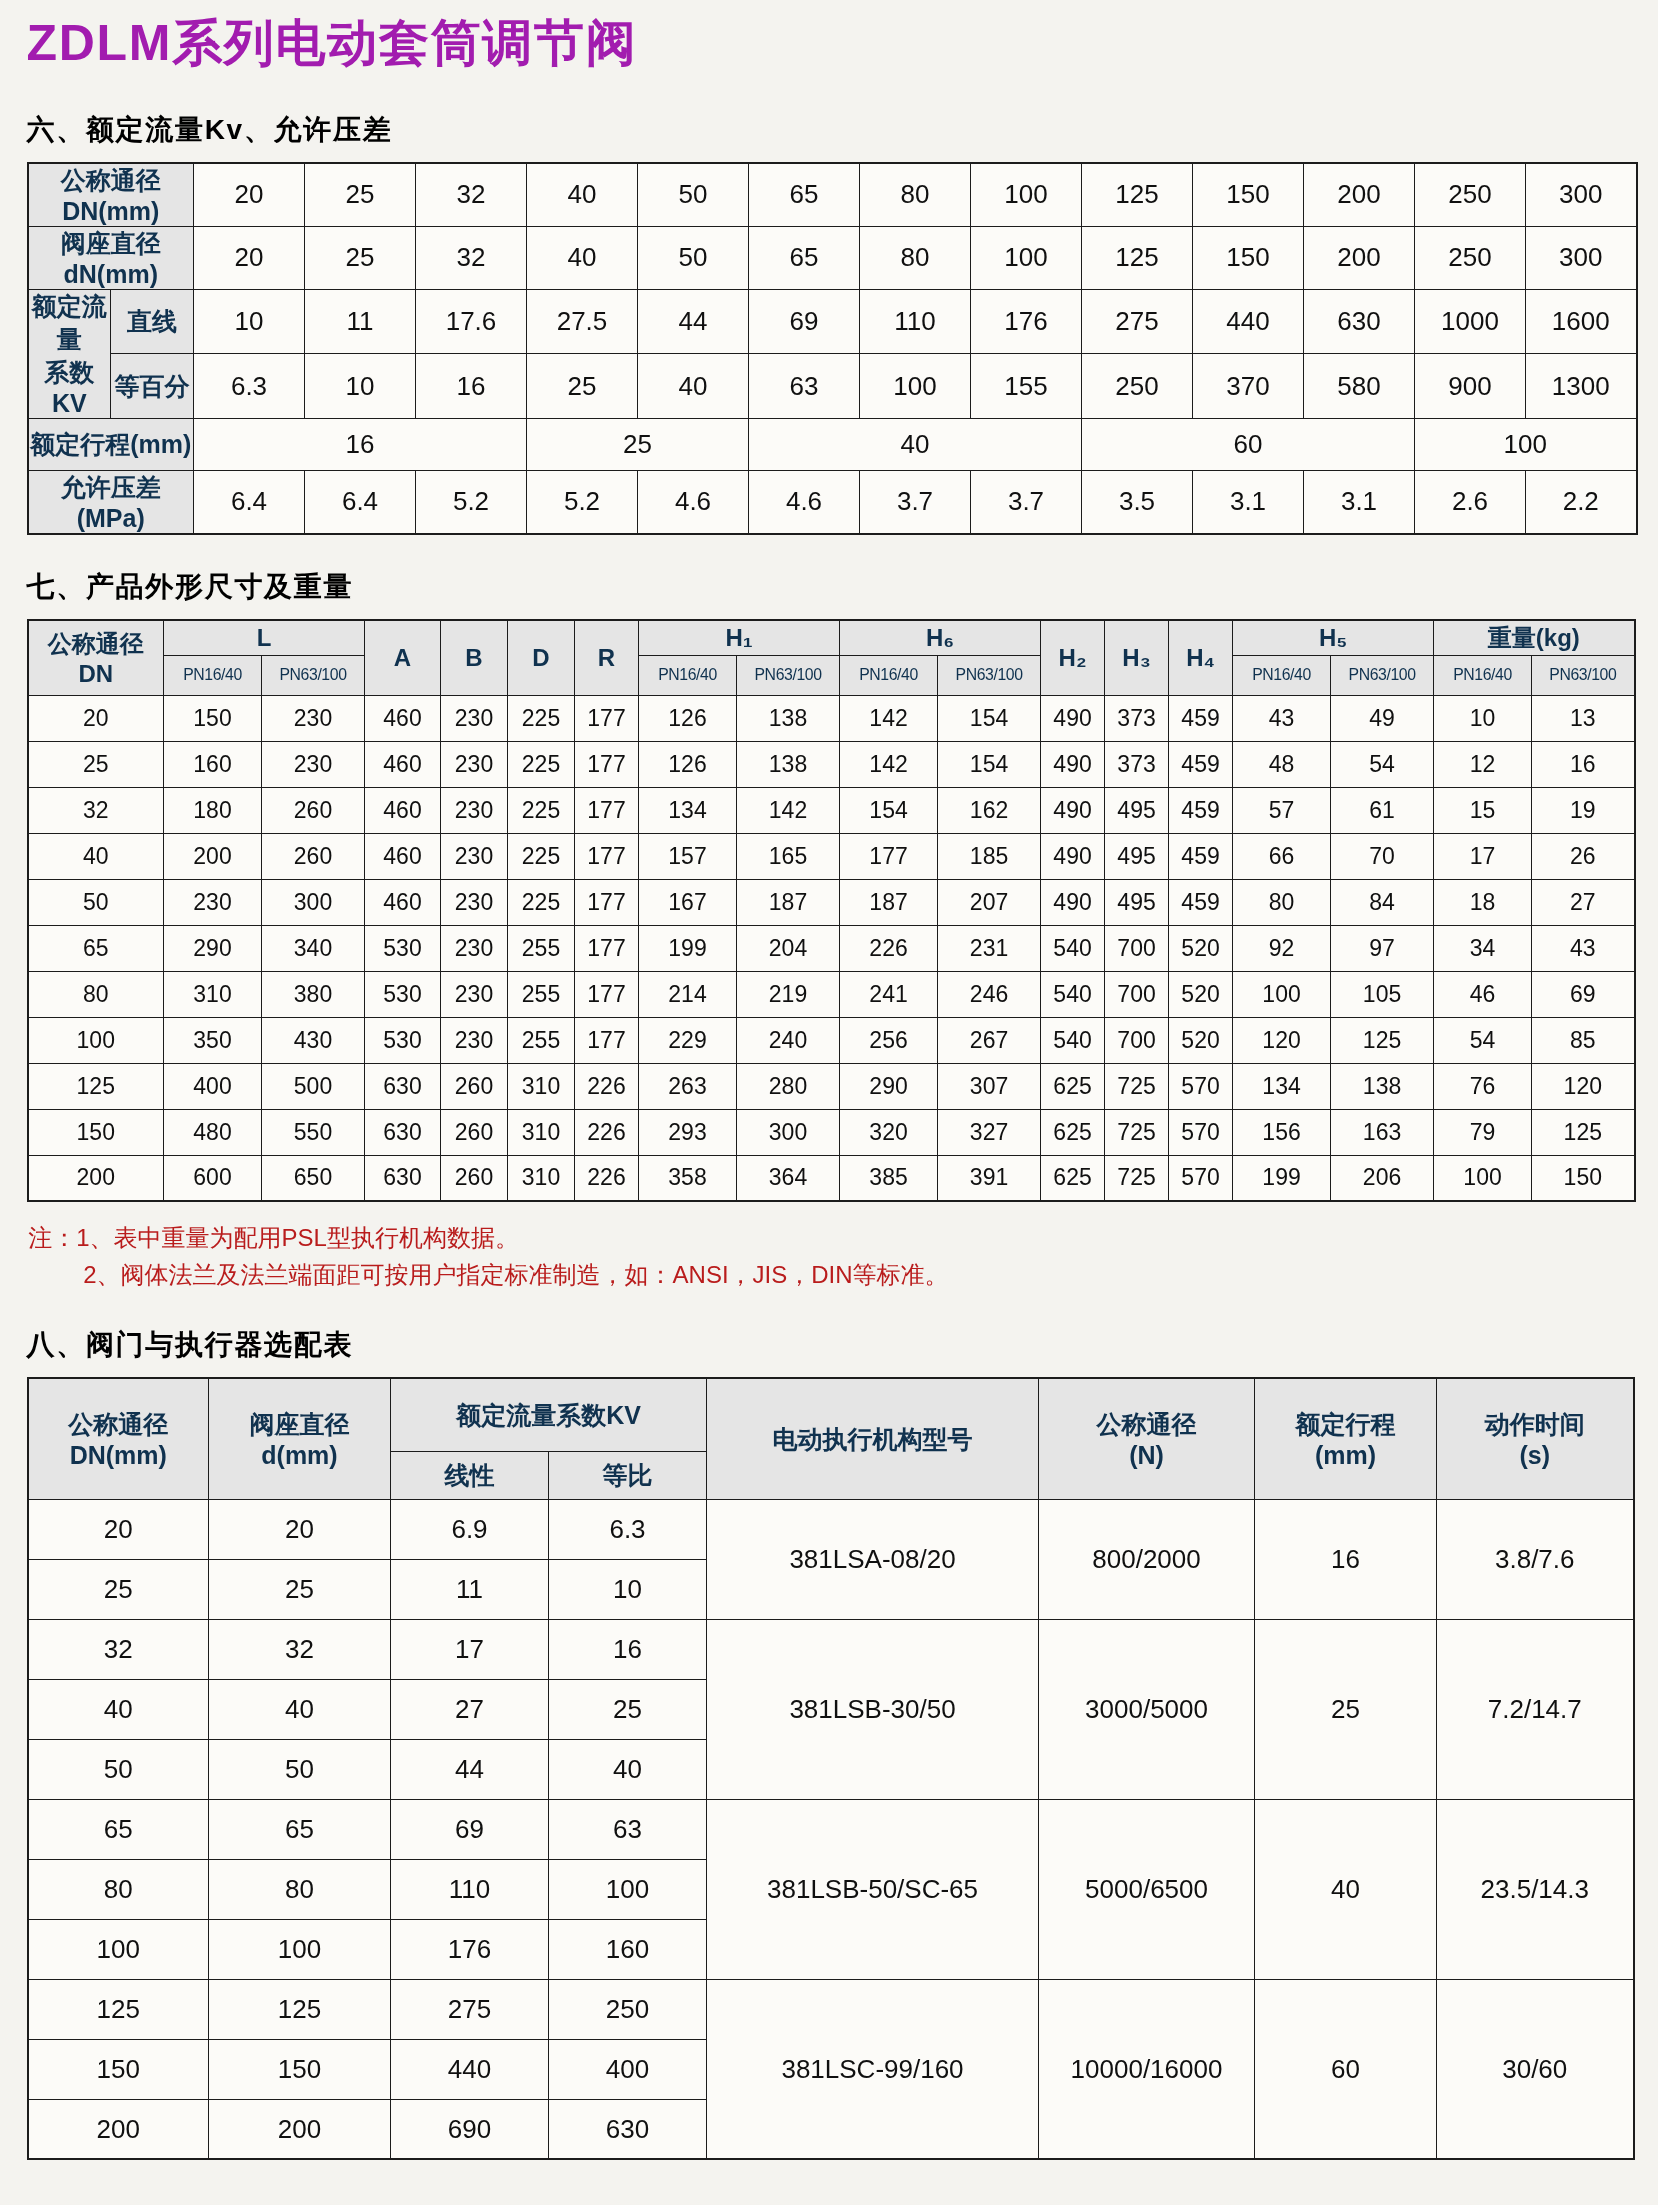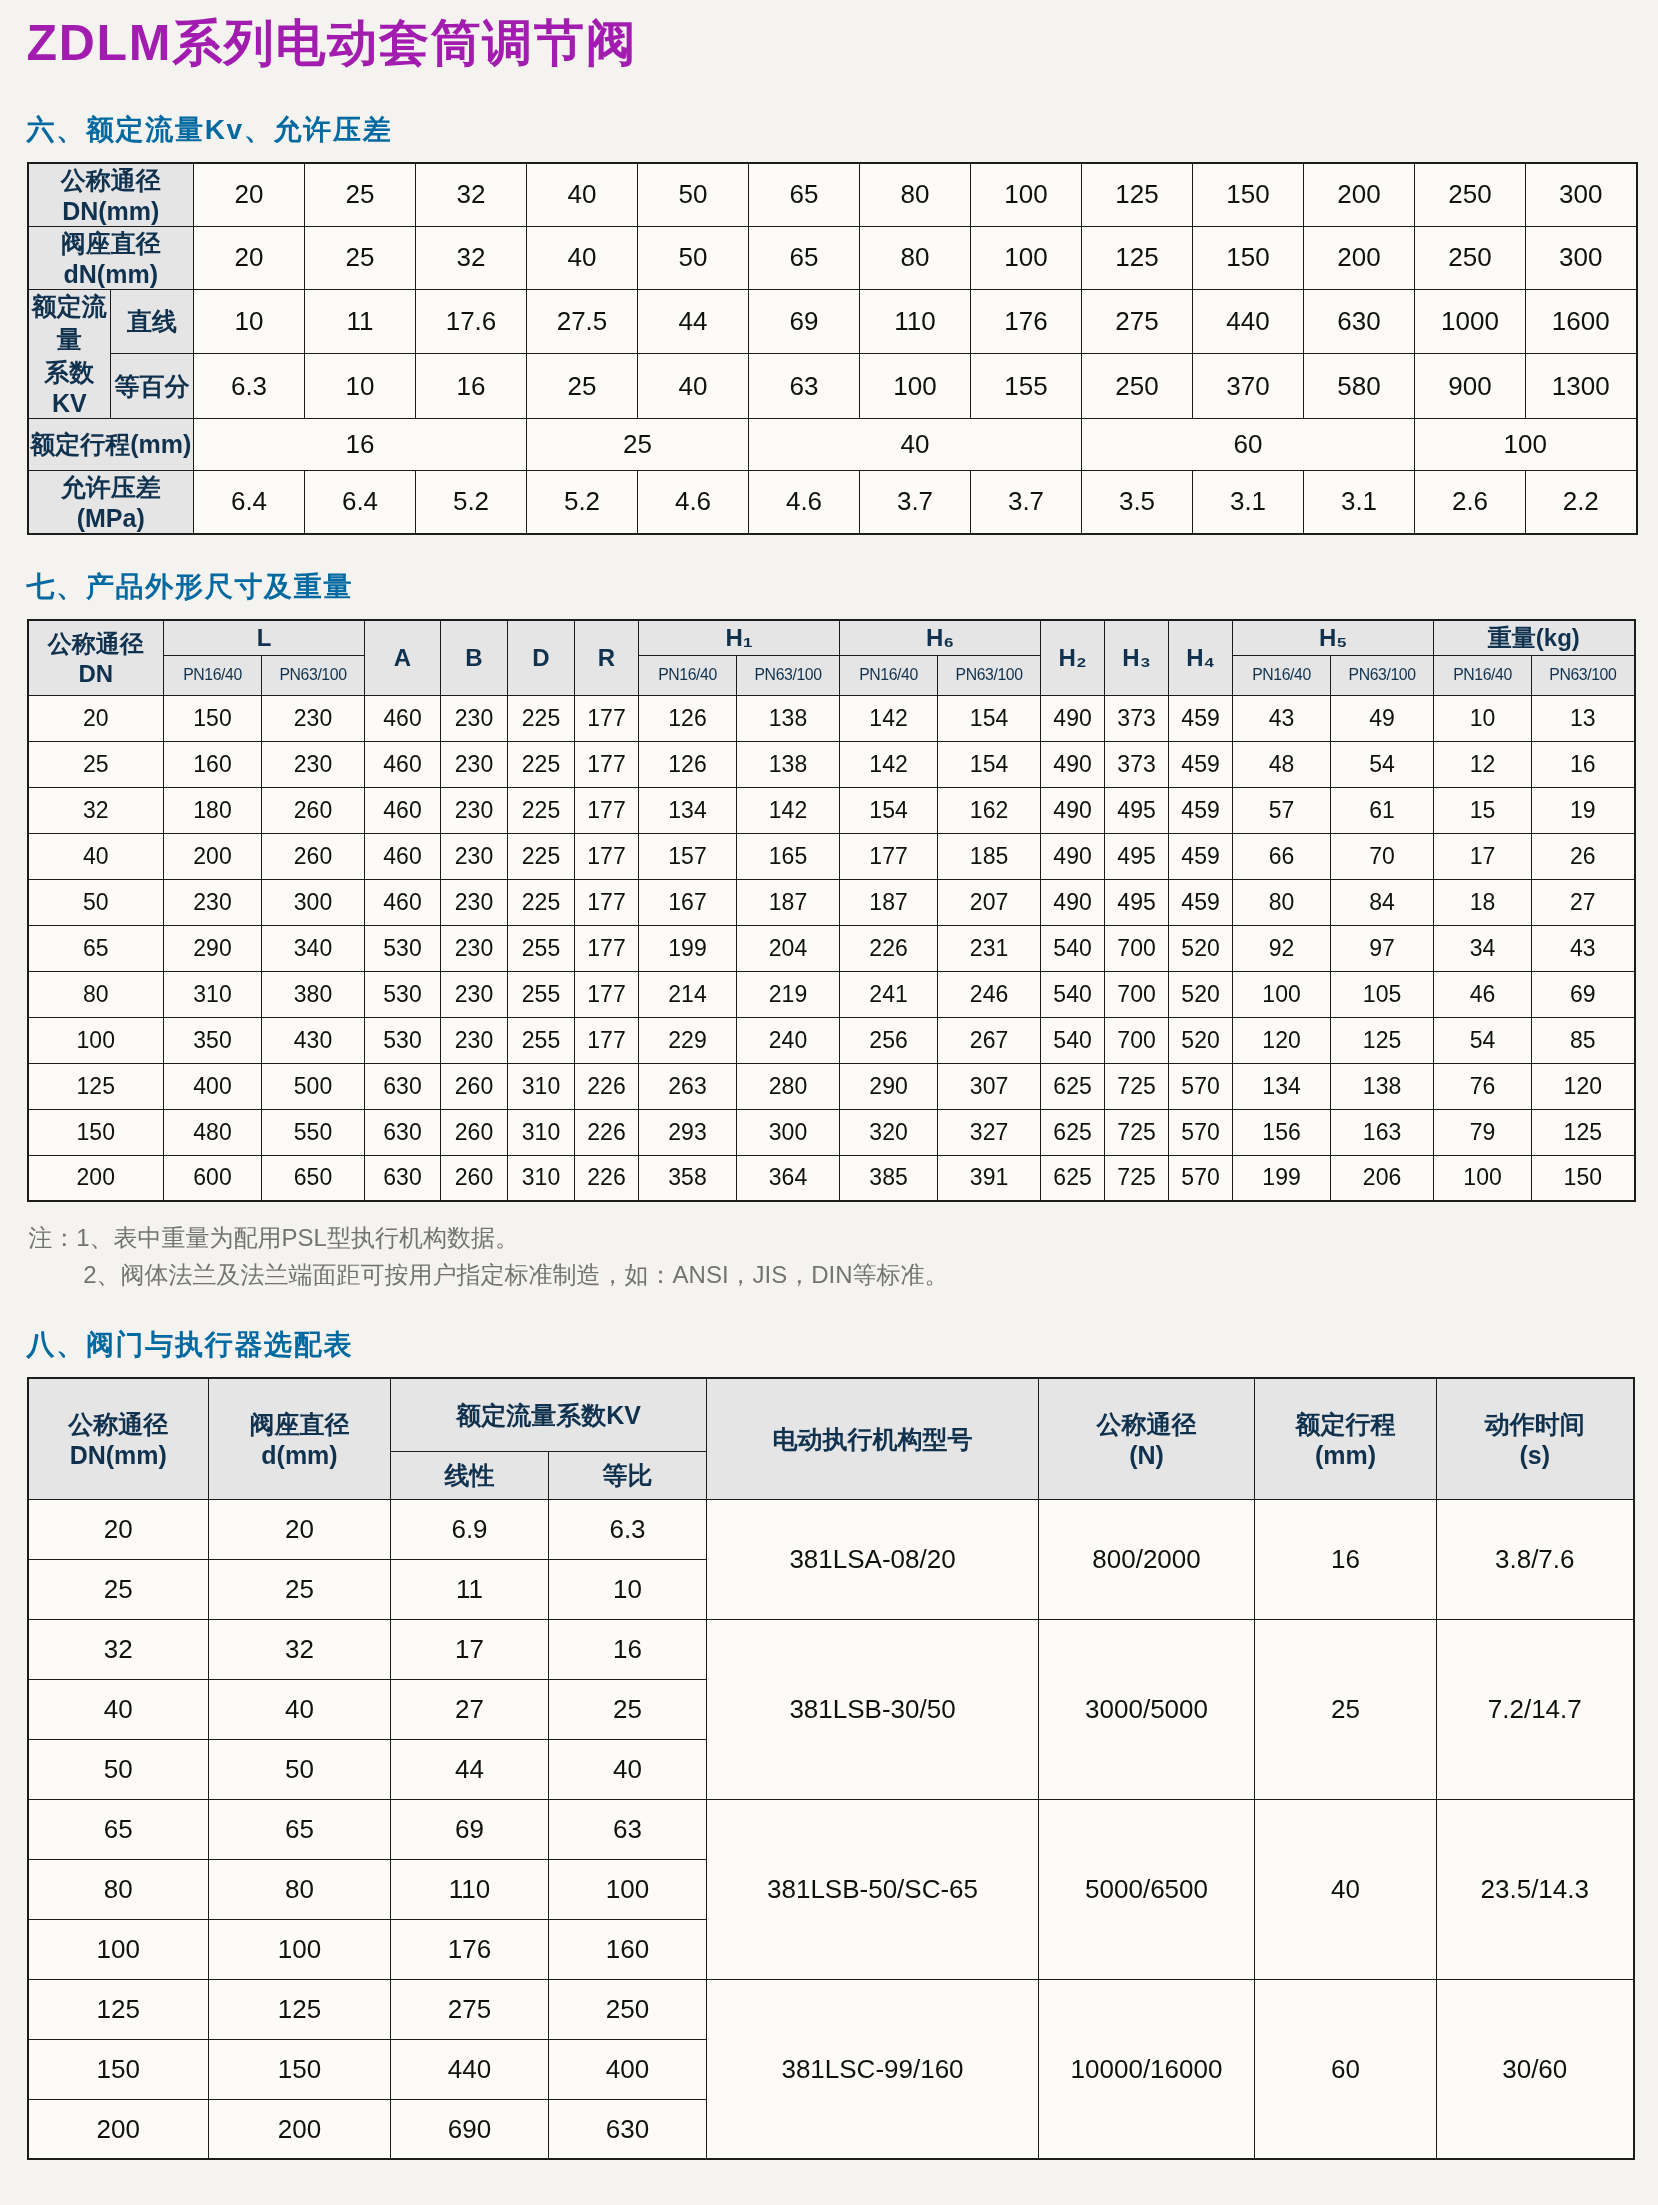--- a/index.html
+++ b/index.html
@@ -9,21 +9,21 @@
     font-family:"Liberation Sans","DejaVu Sans",sans-serif;
     color:#161616;
     box-sizing:border-box;
     padding:15px 26.5px 0 26.5px;
   }
   .page-title{
     font-size:50px;font-weight:800;color:#a21caf;
     letter-spacing:1.7px;margin:0 0 38px 0;line-height:1.15;
   }
   .sec-heading{
-    font-size:28px;font-weight:800;color:#0369a1;
+    font-size:28px;font-weight:800;color:#000000;
     letter-spacing:1.7px;margin:33px 0 13.3px 0;
   }
   table.spec{
     border-collapse:collapse;table-layout:fixed;
     width:1605px;border:2.5px solid #1c1c1c;
     background:#fcfbf8;
   }
   table.spec th,table.spec td{
     border:1.7px solid #1c1c1c;
     text-align:center;vertical-align:middle;
@@ -44,21 +44,21 @@
   .t2 tr:nth-child(2){height:40px;}
   .t2 th{font-size:24px;}
   .t2 th.pn{font-size:15.8px;letter-spacing:-0.4px;font-weight:400;}
   .t2 td{font-size:23px;}
   
   .t3 tr{height:60px;}
   .t3 tr:nth-child(1){height:73px;}
   .t3 tr:nth-child(2){height:48px;}
   .t3 th{font-size:25px;}
   .t3 td{font-size:26px;}
-  .notes{margin:16.6px 0 5px 1.7px;font-size:24px;color:#737373;line-height:1.55;}
+  .notes{margin:16.6px 0 5px 1.7px;font-size:24px;color:#b91c1c;line-height:1.55;}
   .notes .note-line2{padding-left:55px;}
 </style>
 </head>
 <body>
 
 <h1 class="page-title">ZDLM系列电动套筒调节阀</h1>
 
 <div class="sec-heading" style="margin-top:0;">六、额定流量Kv、允许压差</div>
 <table class="spec t1">
     <colgroup>

